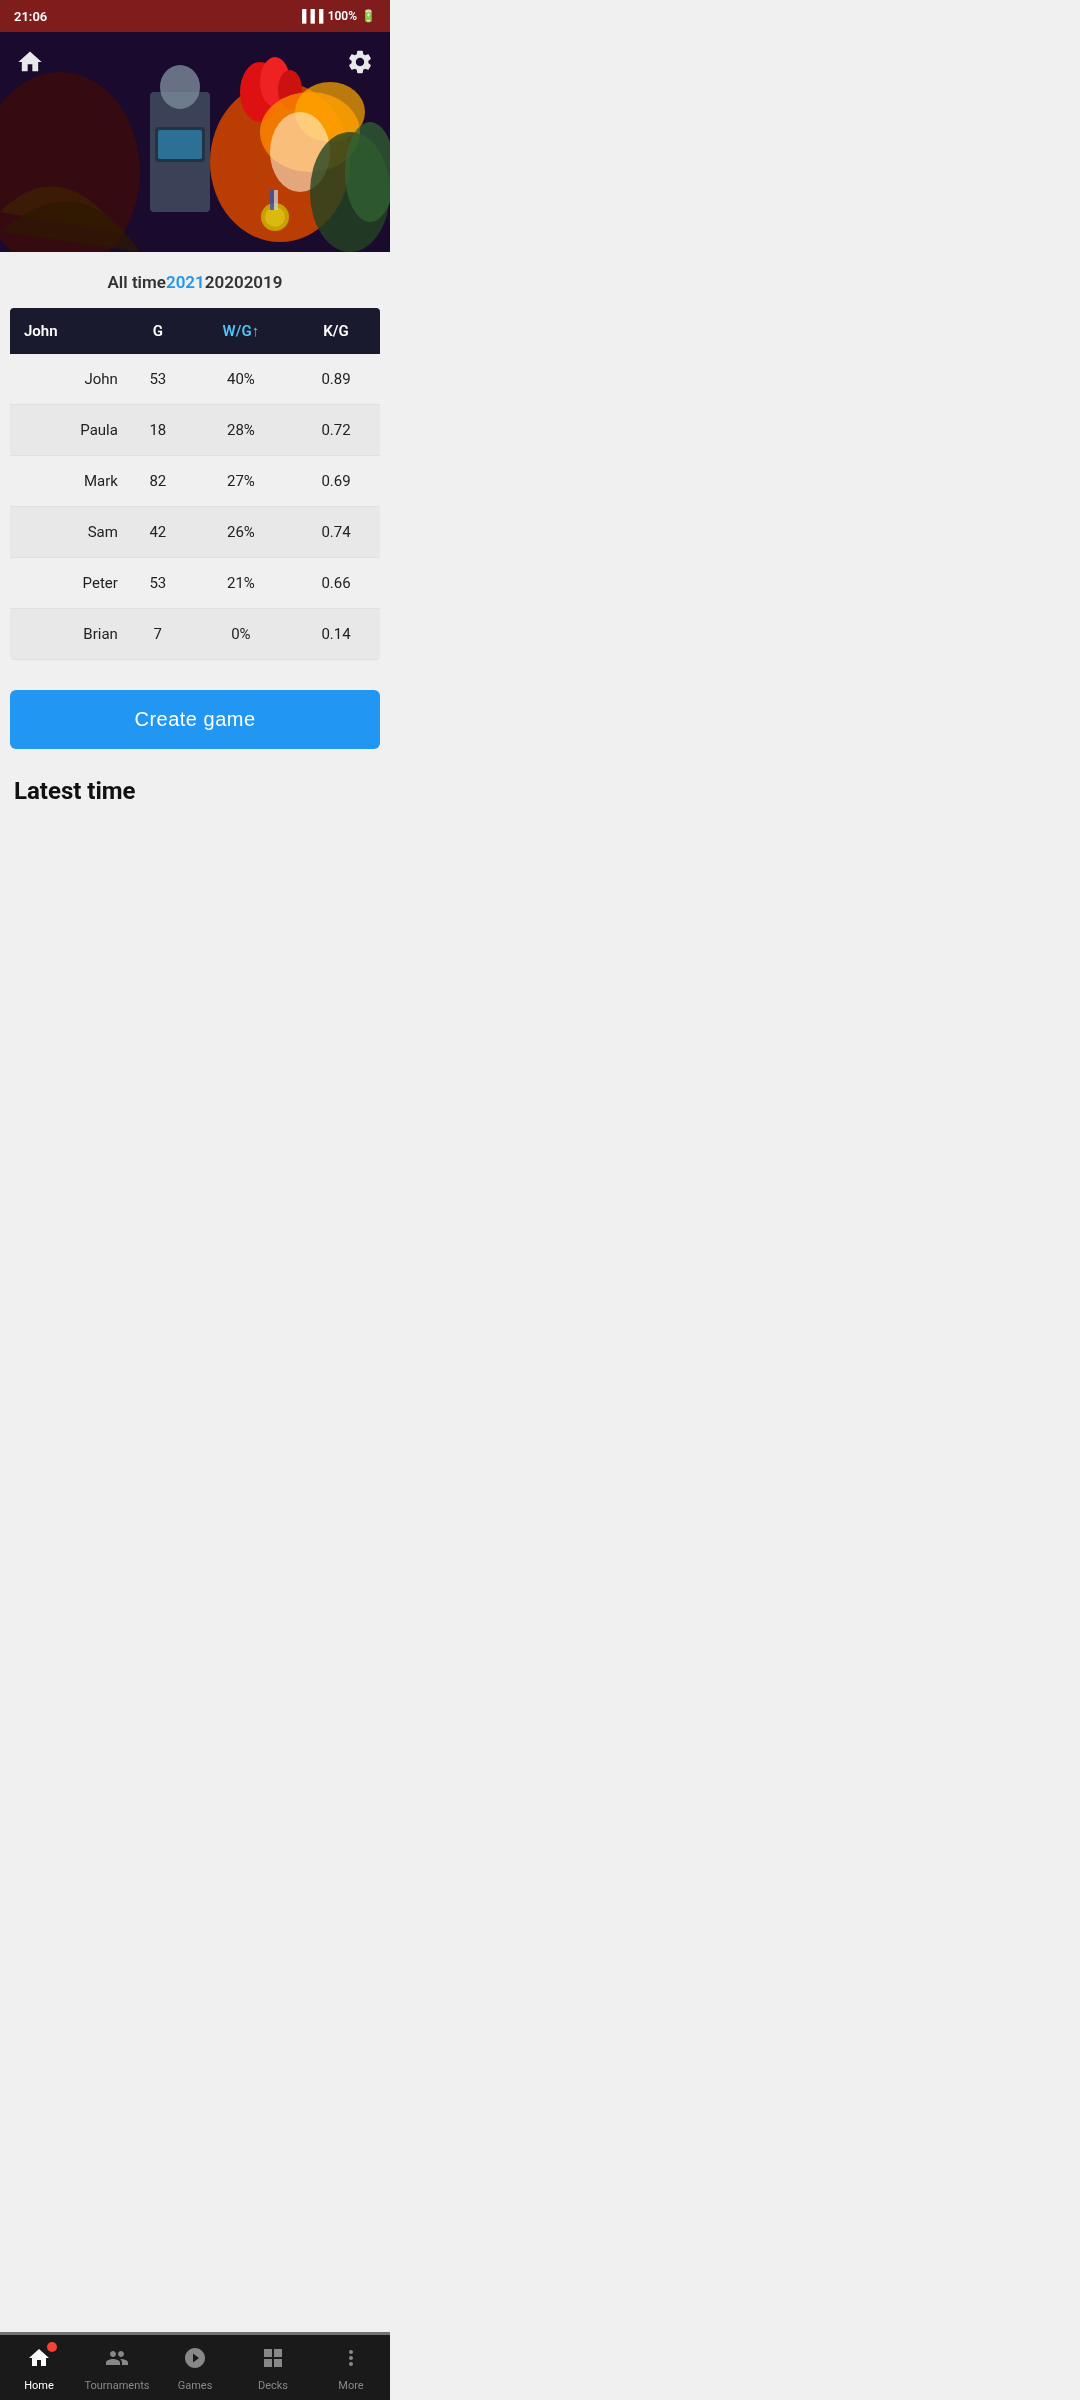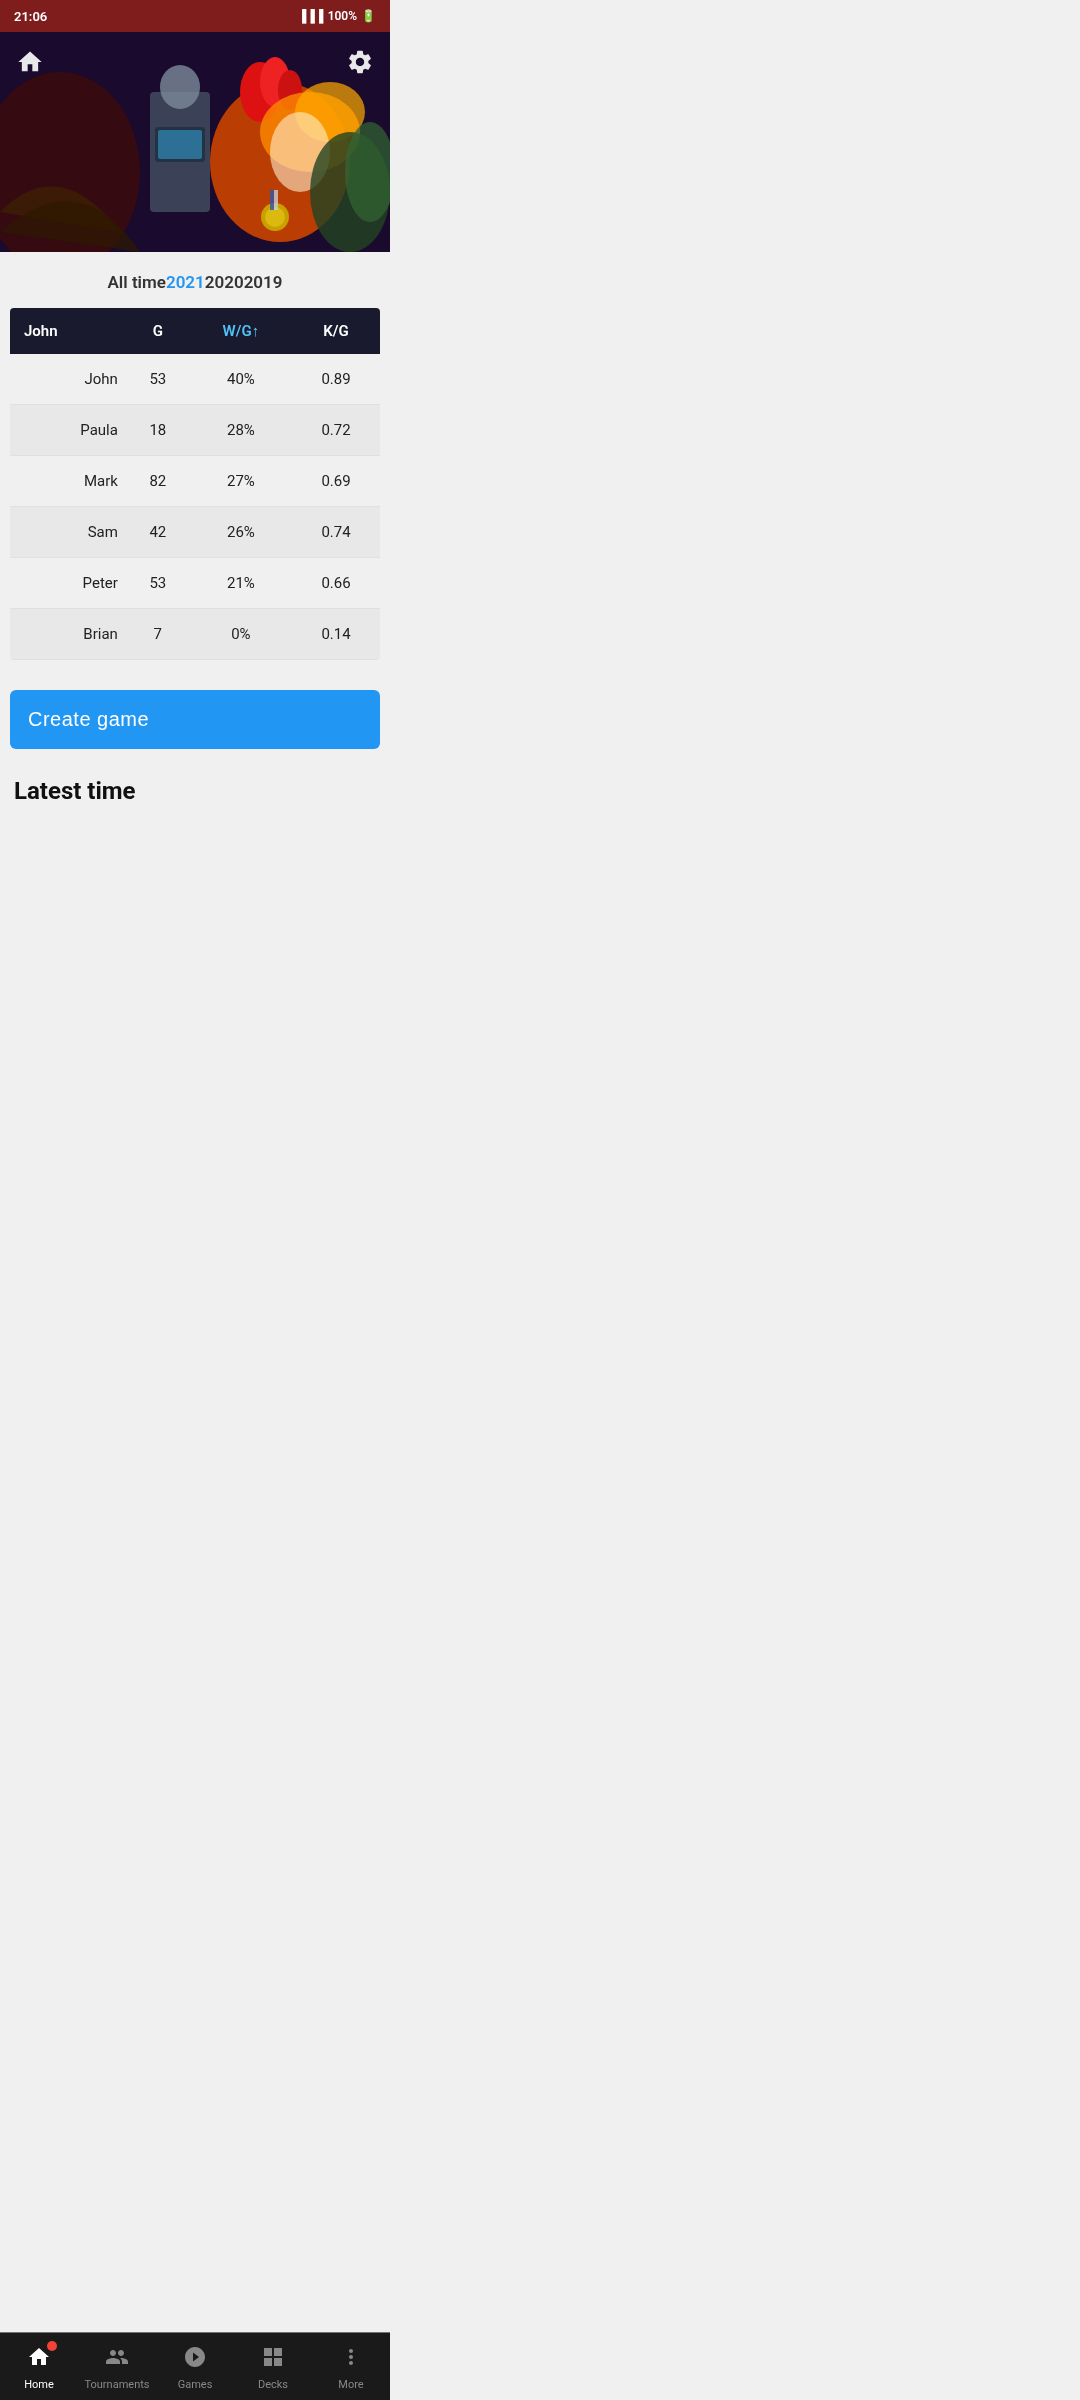--- a/index.html
+++ b/index.html
@@ -157,21 +157,21 @@
       display: block;
       width: calc(100% - 20px);
       margin: 20px 0 20px 10px;
       background: #2196F3;
       color: #fff;
       border: none;
       border-radius: 6px;
       padding: 18px;
       font-size: 20px;
       font-weight: 500;
-      text-align: left;
+      text-align: center;
       cursor: pointer;
       letter-spacing: 0.5px;
     }
 
     
     .latest-games-section {
       padding: 8px 14px 80px 14px;
     }
     .latest-games-title {
       font-size: 24px;
@@ -185,21 +185,21 @@
       position: fixed;
       bottom: 0;
       left: 0;
       width: 390px;
       background: #1a1a1a;
       display: flex;
       justify-content: space-around;
       align-items: center;
       padding: 8px 0 6px 0;
       height: 68px;
-      border-top: 1px solid #737373;
+      border-top: 3px solid #737373;
     }
 
     .nav-item {
       display: flex;
       flex-direction: column;
       align-items: center;
       gap: 3px;
       cursor: pointer;
       flex: 1;
     }

